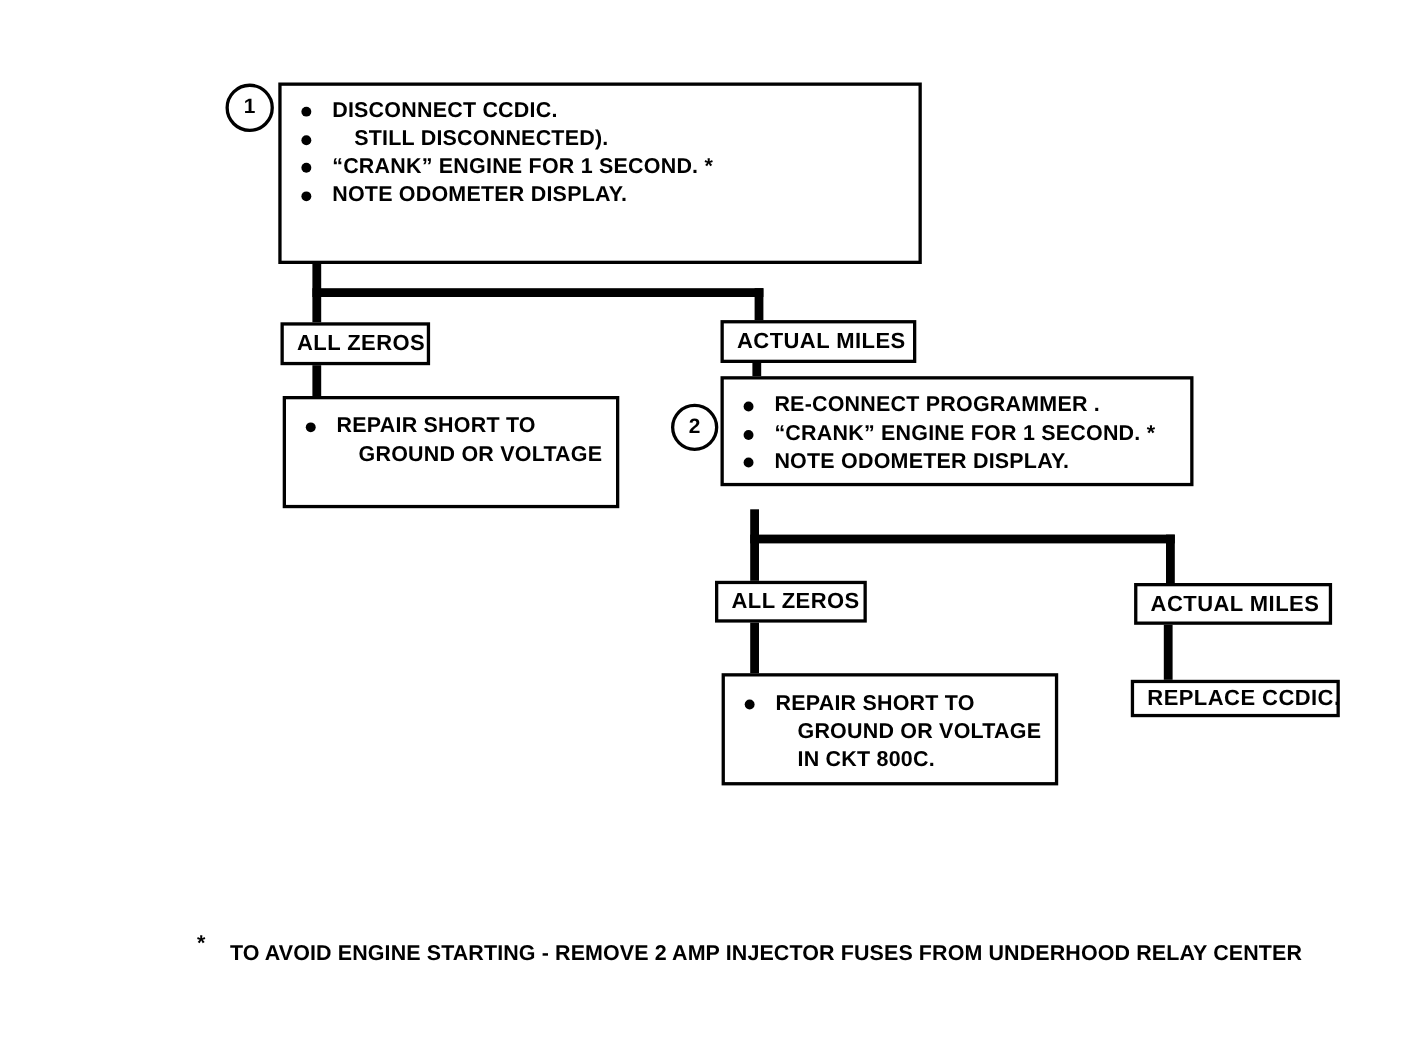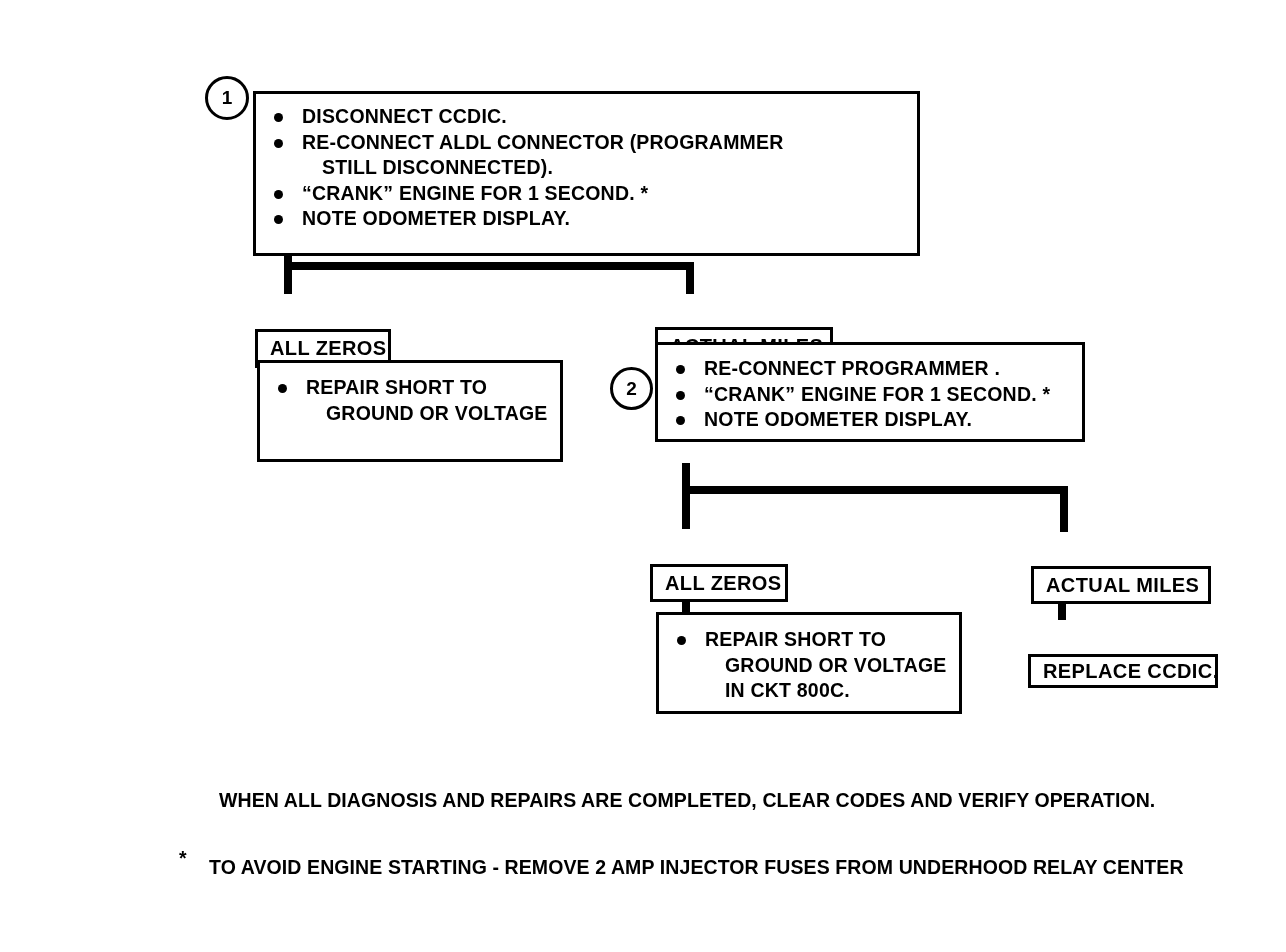--- a/index.html
+++ b/index.html
@@ -23,21 +23,20 @@
     box-sizing: border-box;
     border: 3px solid #000;
     background: #fff;
     z-index: 3;
   }
 
   .label-box {
     display: flex;
     align-items: center;
     justify-content: flex-start;
-    margin-top: 36px;
   }
   .label-box .txt {
     font-size: 20px;
     font-weight: 700;
     letter-spacing: 0.4px;
     padding-left: 12px;
     white-space: nowrap;
   }
 
   .bullet-list {
@@ -99,29 +98,28 @@
 </style>
 </head>
 <body>
 
 <div id="page">
 
   <div class="step-circle" style="left:205px; top:76px; width:38px; height:38px;">
     <span>1</span>
   </div>
 
-  <div class="node" style="left:253px; top:75px; width:667px; height:165px;margin-top:16px;">
+  <div class="node" style="left:253px; top:75px; width:585px; height:165px;">
     <ul class="bullet-list">
       <li>
         <span class="bullet"></span>
         <span>DISCONNECT CCDIC.</span>
       </li>
       <li>
         <span class="bullet"></span>
-        <span>RE-CONNECT ALDL CONNECTOR (PROGRAMMER</span>
       </li>
       <li class="cont-line">
         <span>STILL DISCONNECTED).</span>
       </li>
       <li>
         <span class="bullet"></span>
         <span>“CRANK” ENGINE FOR 1 SECOND.  *</span>
       </li>
       <li>
         <span class="bullet"></span>
@@ -205,23 +203,20 @@
       <li class="cont-line">
         <span>IN CKT 800C.</span>
       </li>
     </ul>
   </div>
 
   <div class="node label-box" style="left:1028px; top:618px; width:190px; height:34px;">
     <span class="txt">REPLACE CCDIC.</span>
   </div>
 
-  <div class="footnote" style="left:219px; top:789px;">
-    <span>WHEN ALL DIAGNOSIS AND REPAIRS ARE COMPLETED, CLEAR CODES AND VERIFY OPERATION.</span>
-  </div>
 
   <div class="footnote" style="left:179px; top:847px;">
     <span>*</span>
   </div>
 
   <div class="footnote" style="left:209px; top:856px;">
     <span>TO AVOID ENGINE STARTING - REMOVE 2 AMP INJECTOR FUSES FROM UNDERHOOD RELAY CENTER</span>
   </div>
 
 </div>

